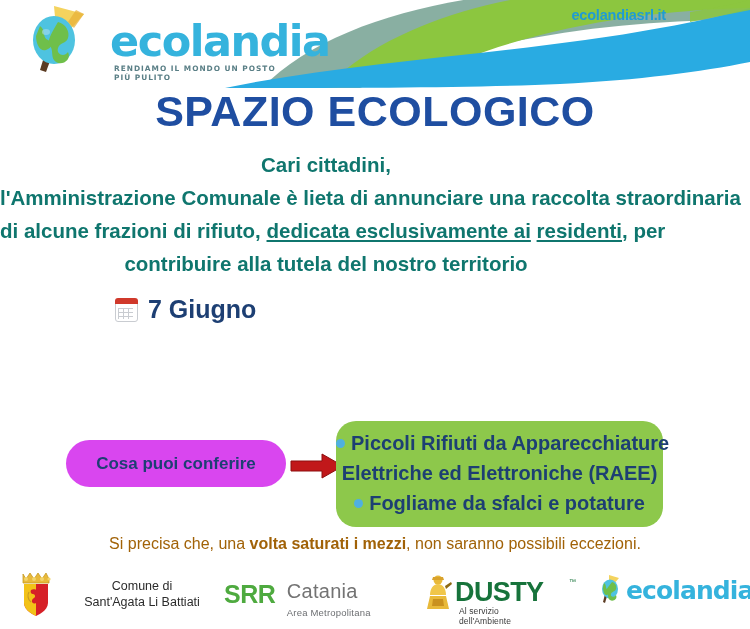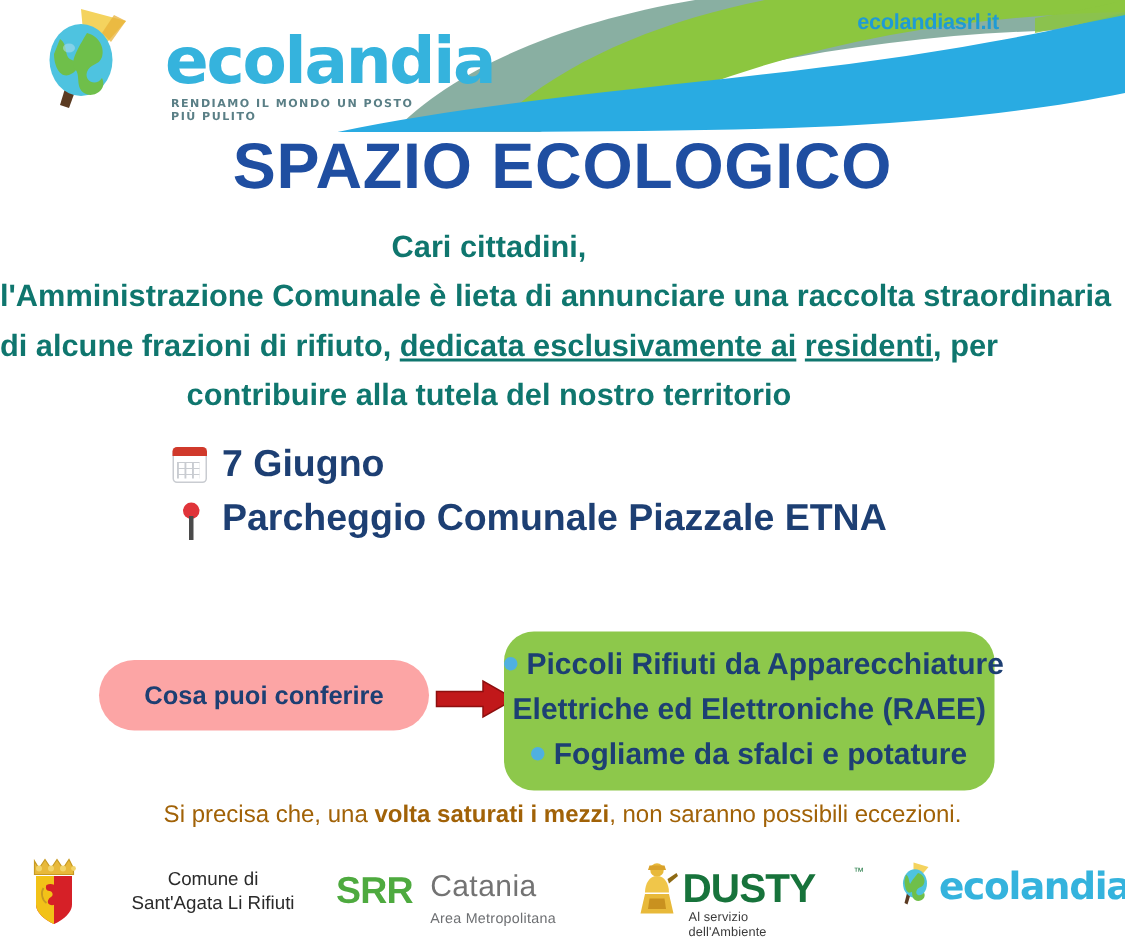--- a/index.html
+++ b/index.html
@@ -75,21 +75,21 @@
   .bell-l,.bell-r{position:absolute;top:1px;width:8px;height:7px;background:#d0392b;border-radius:50% 50% 0 0;}
   .bell-l{left:1px;transform:rotate(-28deg);}
   .bell-r{left:19px;transform:rotate(28deg);}
   
   .ico-pin{position:absolute;left:10px;top:4px;width:11px;height:11px;background:#e0343a;border-radius:50%;}
   .ico-pin:after{content:"";position:absolute;left:4.4px;top:9px;width:2.2px;height:16px;background:#4a4a4a;}
 
   
   .pill{
     position:absolute;left:66px;top:440px;width:220px;height:47px;
-    background:#fca5a5;border-radius:24px;
+    background:#d946ef;border-radius:24px;
     display:flex;align-items:center;justify-content:center;
   }
   .pill span{font-size:17px;font-weight:bold;color:#1d3f73;font-family:"Liberation Sans", sans-serif;}
 
   .arrow{position:absolute;left:289px;top:452px;width:56px;height:28px;}
 
   .greenbox{
     position:absolute;left:336px;top:421px;width:327px;height:106px;
     background:#8dc84b;border-radius:20px;
     padding:0;box-sizing:border-box;
@@ -179,26 +179,20 @@
   <div class="details">
 
     <div class="drow">
       <span class="ico">
           <span class="ico-cal"></span>
         </span>
       <span class="dtxt">7 Giugno</span>
     </div>
 
 
-    <div class="drow">
-      <span class="ico">
-          <span class="ico-pin"></span>
-        </span>
-      <span class="dtxt">Parcheggio Comunale Piazzale ETNA</span>
-    </div>
 
   </div>
 
   <div class="pill">
     <span>Cosa puoi conferire</span>
   </div>
 
   <div class="arrow">
     <svg width="56" height="28" viewBox="0 0 56 28">
       <path d="M2,9 L33,9 L33,2 L54,14 L33,26 L33,19 L2,19 Z" fill="#C1181A" stroke="#8E0F0F" stroke-width="1"></path>
@@ -229,21 +223,21 @@
         <circle cx="24" cy="9" r="2" fill="#F2D46A"></circle>
           <circle cx="31" cy="9" r="1.6" fill="#F2D46A"></circle>
         <path d="M6,14 L30,14 L30,33 C30,41 18,46 18,46 C18,46 6,41 6,33 Z" fill="#D62027"></path>
         <path d="M6,14 L18,14 L18,46 C18,46 6,41 6,33 Z" fill="#F2C218"></path>
         <path d="M13,20 C17,18 22,21 22,26 C22,31 18,35 15,33 C13,32 14,29 16,28 C18,27 17,24 15,24 C13,24 12,22 13,20 Z" fill="#D62027"></path>
         <path d="M11,22 C9,25 10,30 13,32" stroke="#C79A22" stroke-width="1.2" fill="none"></path>
       </svg>
     </div>
     <div class="comune-txt">
       <div>Comune di</div>
-      <div>Sant'Agata Li Rifiuti</div>
+      <div>Sant'Agata Li Battiati</div>
     </div>
 
     <div class="srr">
       <span class="srr-srr">SRR</span>
       <span class="srr-right">
         <span class="srr-cat">Catania</span><br>
         <span class="srr-area">Area Metropolitana</span>
       </span>
     </div>
 

